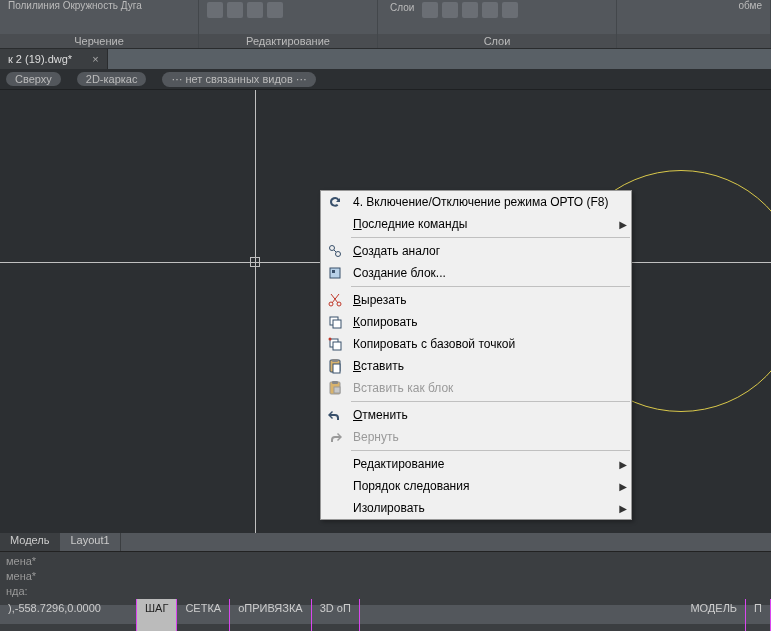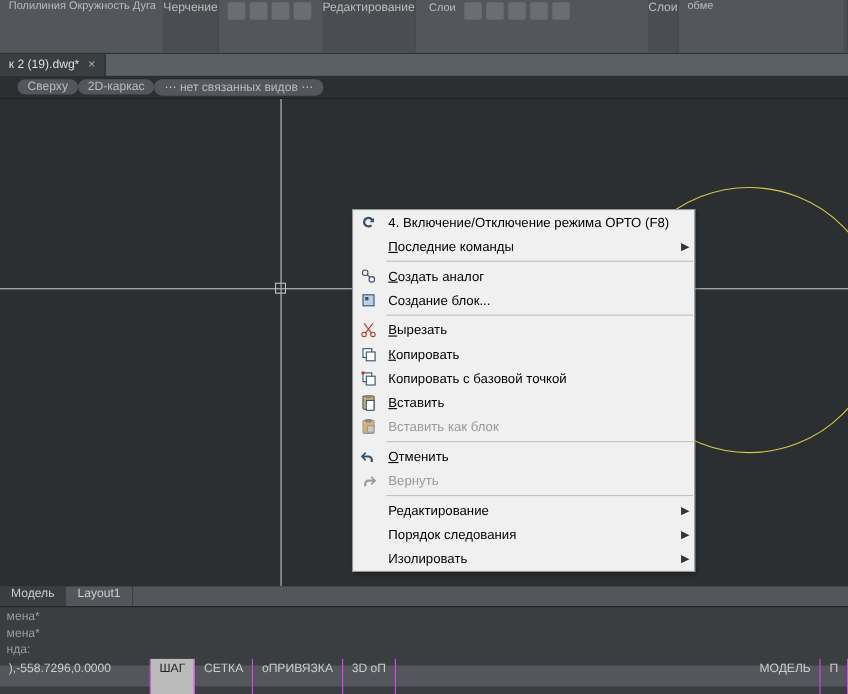--- a/index.html
+++ b/index.html
@@ -1,24 +1,24 @@
 <!DOCTYPE html>
 <html><head>
 <meta charset="utf-8">
 <style>
 html,body{margin:0;padding:0;width:771px;height:631px;overflow:hidden;font-family:"Segoe UI",Tahoma,sans-serif;font-size:12px;background:#3b3e41;color:#ccc;user-select:none}
 .ribbon{height:48px;background:#53575c;display:flex;border-bottom:1px solid #2a2c2e}
-.ribbon-group{border-right:1px solid #43474b;display:flex;flex-direction:row;justify-content:space-between;padding:0 4px}
+.ribbon-group{border-right:1px solid #43474b;display:flex;flex-direction:column;justify-content:space-between;padding:0 4px}
 .ribbon-tools{display:flex;gap:4px;padding:2px 4px;align-items:flex-start;height:26px}
 .ribbon-label{text-align:center;font-size:11px;color:#bbb;background:#4a4d51;padding:1px 0;margin:0 -4px}
 .tool-btn{width:16px;height:16px;background:#6a6e74;border-radius:2px}
 .tabbar{height:20px;background:#596066;display:flex;align-items:center}
-.file-tab{background:#3b3e41;color:#ddd;height:20px;line-height:20px;padding:0 8px;font-size:11px;border-right:1px solid #2a2c2e;display:flex;align-items:center;gap:8px}
+.file-tab{background:#3b3e41;color:#ddd;height:20px;line-height:20px;padding:0 8px;font-size:11px;border-right:1px solid #2a2c2e;display:flex;align-items:center;gap:20px}
 .tab-close{font-family:Arial;color:#aaa;cursor:pointer}
-.tagbar{height:20px;background:#2c2f32;display:flex;align-items:center;gap:0;padding-left:16px;border-bottom:1px solid #1e2022}
+.tagbar{height:20px;background:#2c2f32;display:flex;align-items:center;gap:16px;padding-left:6px;border-bottom:1px solid #1e2022}
 .tag{background:#53575c;color:#bbb;font-size:11px;padding:1px 9px;border-radius:9px}
 .canvas{position:relative;background:#2c2f32;height:443px;overflow:hidden}
 .cross-v{position:absolute;width:1px;background:#c0c0c0;left:255px;top:0;height:443px}
 .cross-h{position:absolute;height:1px;background:#c0c0c0;top:172px;left:0;width:771px}
 .cursor-box{position:absolute;width:8px;height:8px;border:1px solid #c0c0c0;left:250px;top:167px;background:transparent}
 .arc{position:absolute;width:240px;height:240px;border:1px solid #d9c84a;border-radius:50%;left:560px;top:80px}
 .modeltabs{height:18px;background:#53575c;display:flex;font-size:11px}
 .mtab{padding:1px 10px;border-right:1px solid #3b3e41;color:#ccc}
 .mtab.active{background:#3b3e41}
 .cmdwin{height:49px;background:#3b3e41;color:#999;font-size:11px;padding:2px 6px;line-height:15px;border-top:1px solid #222}

